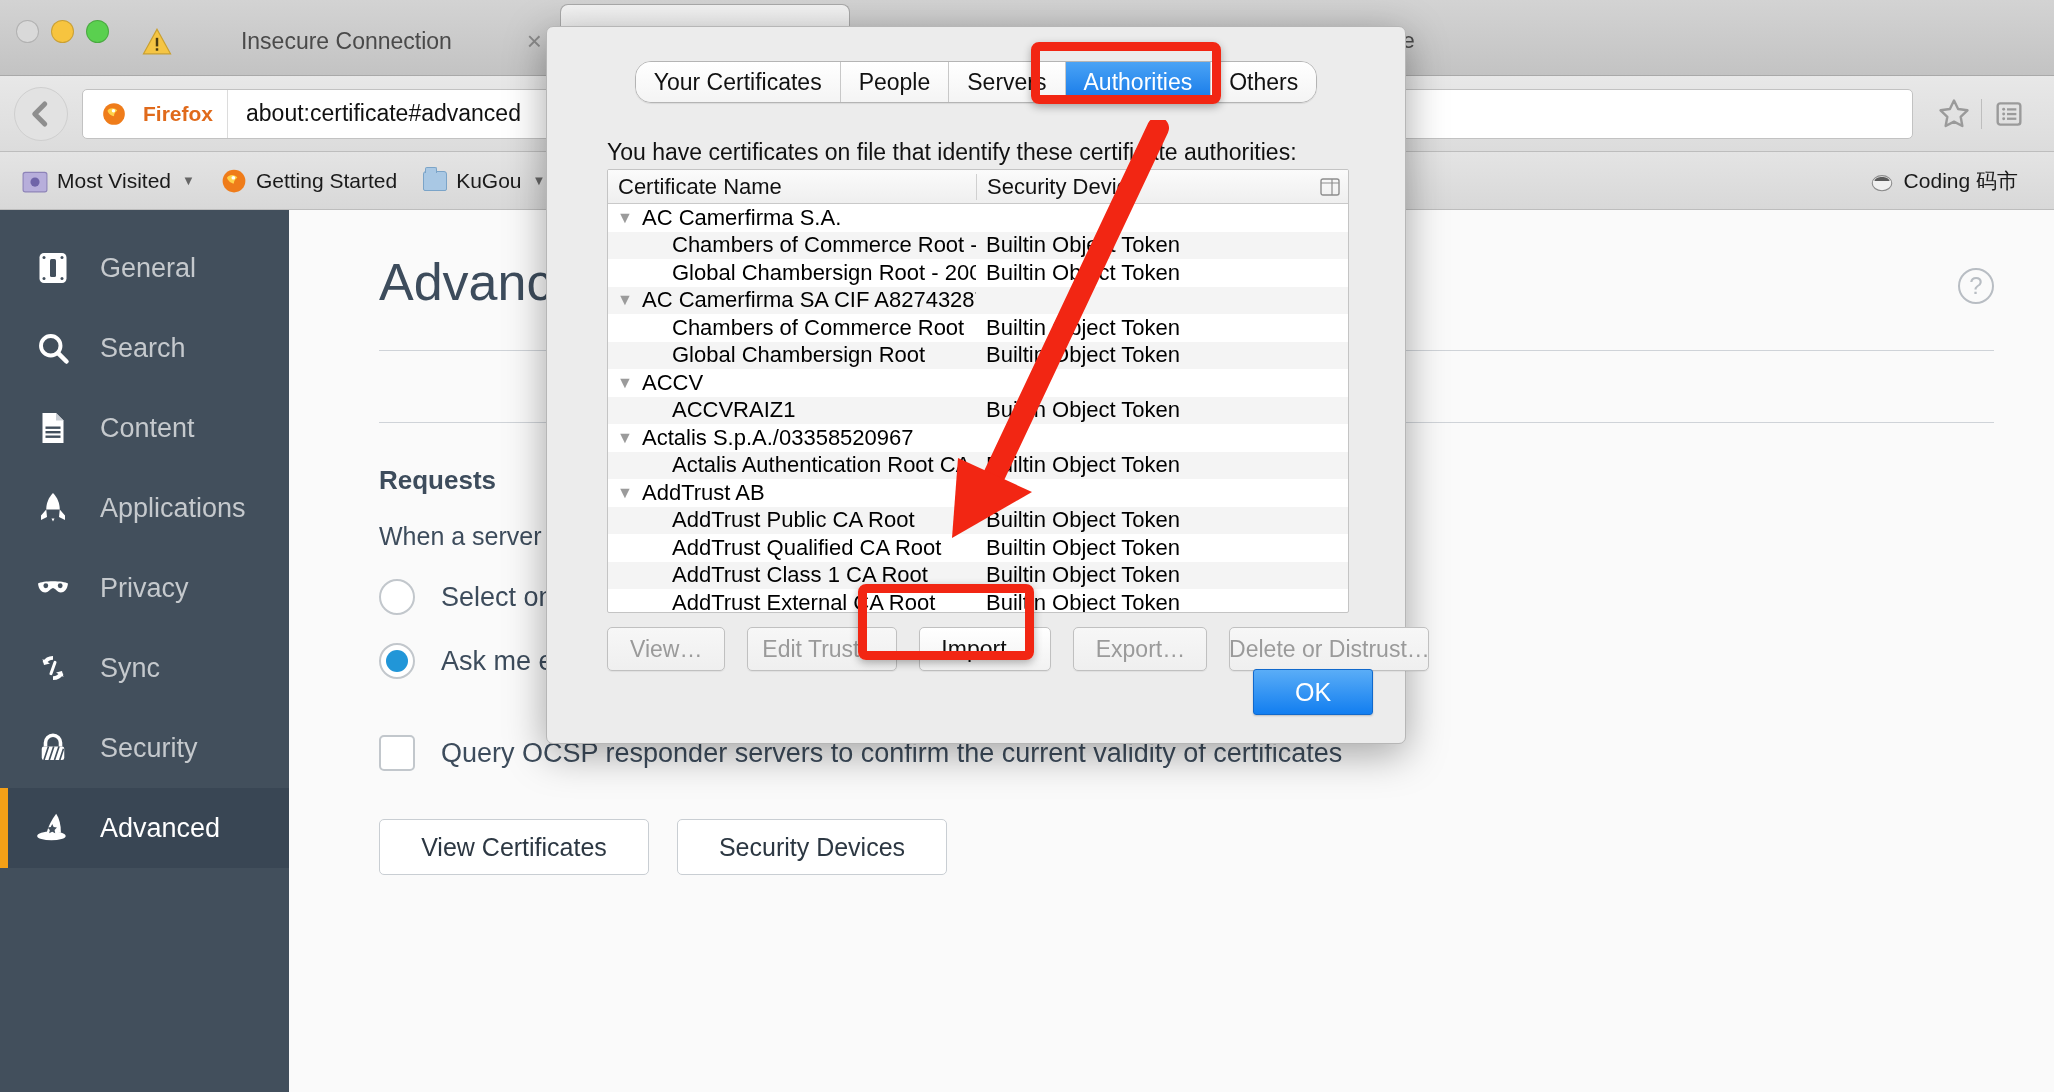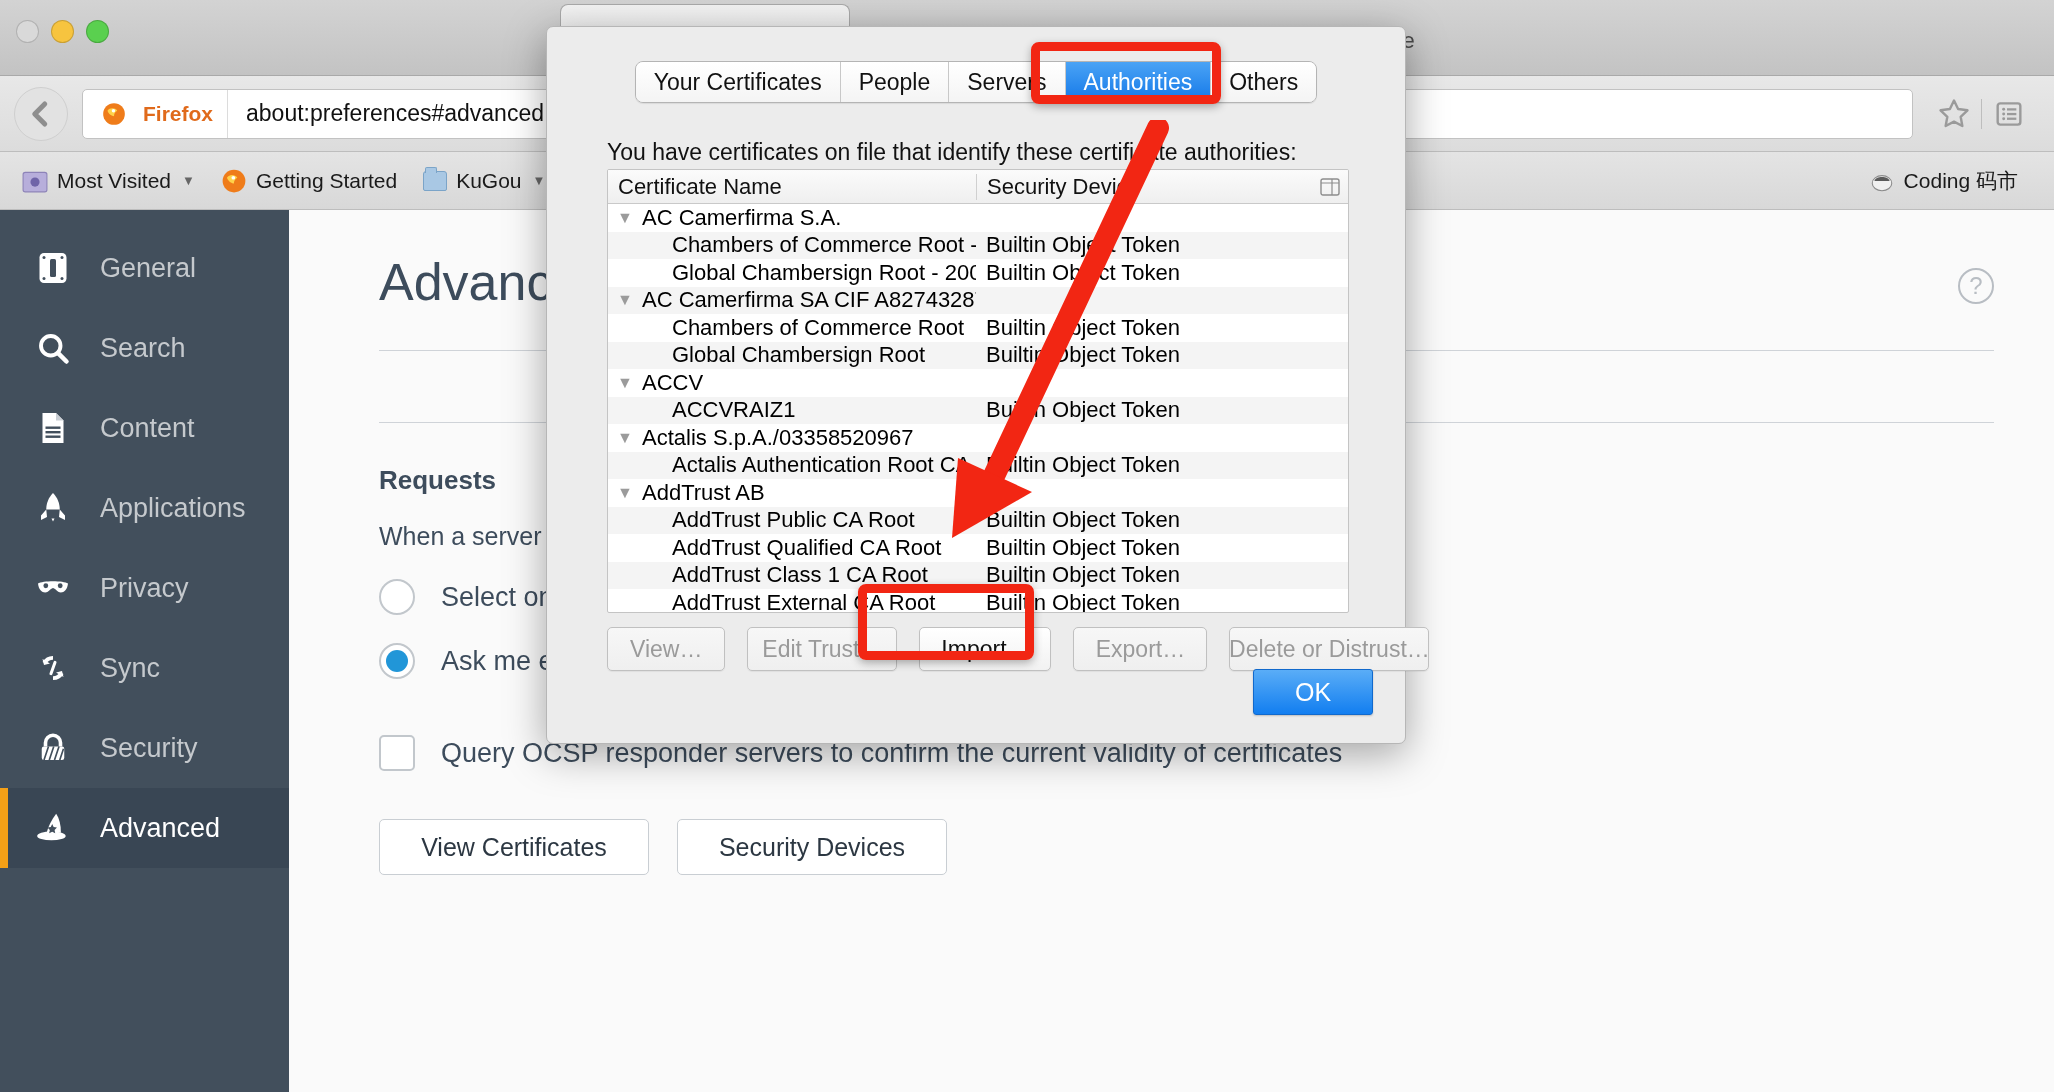--- a/index.html
+++ b/index.html
@@ -140,21 +140,21 @@
   .cert-dialog {
     position: absolute; left: 546px; top: 26px; width: 860px; height: 718px;
     background: #ececec; border: 1px solid #b6b6b6; border-radius: 7px;
     box-shadow: 0 10px 40px rgba(0,0,0,.35);
   }
   .cert-tabs {
     position: absolute; left: 0; top: 34px; width: 100%;
     display: flex; justify-content: center;
   }
   .seg {
-    display: flex; border: 1px solid #b4b4b4; border-radius: 8px; overflow: hidden;
+    display: flex; border: 1px solid #b4b4b4; border-radius: 16px; overflow: hidden;
     box-shadow: 0 1px 1px rgba(0,0,0,.08);
   }
   .seg-item {
     background: linear-gradient(#ffffff, #f4f4f4);
     padding: 0 18px; height: 40px; display: flex; align-items: center;
     font-size: 23px; color: #111; border-right: 1px solid #c8c8c8; white-space: nowrap;
   }
   .seg-item:last-child { border-right: none; }
   .seg-item.active { background: linear-gradient(#4aa3f5, #1478e8); color: #fff; }
 
@@ -211,20 +211,29 @@
 
 <div id="root">
 
   <div class="chrome-tabbar">
     <div class="traffic">
       <div class="dot red"></div>
       <div class="dot yellow"></div>
       <div class="dot green"></div>
     </div>
 
+    <div class="tab-inactive">
+      <svg class="warn-icon" viewBox="0 0 24 22">
+        <path d="M12 1 L23 21 L1 21 Z" fill="#f5c544" stroke="#caa02e" stroke-width="1"></path>
+        <rect x="11" y="8" width="2" height="7" fill="#4a3b10"></rect>
+        <rect x="11" y="16.5" width="2" height="2" fill="#4a3b10"></rect>
+      </svg>
+      <span class="tab-title">Insecure Connection</span>
+      <span class="tab-close">×</span>
+    </div>
 
     <div class="tab-active">
       <svg class="gear-icon" viewBox="0 0 24 24">
         <path fill="#565656" d="M12 8.5a3.5 3.5 0 1 0 0 7 3.5 3.5 0 0 0 0-7zm9.3 4.7l-1.9-.3a7.6 7.6 0 0 0-.6-1.5l1.2-1.5-1.9-1.9-1.5 1.2a7.6 7.6 0 0 0-1.5-.6L14.8 6h-2.7l-.3 1.9c-.5.1-1 .3-1.5.6L8.8 7.3 6.9 9.2l1.2 1.5c-.3.5-.5 1-.6 1.5l-1.9.3v2.7l1.9.3c.1.5.3 1 .6 1.5l-1.2 1.5 1.9 1.9 1.5-1.2c.5.3 1 .5 1.5.6l.3 1.9h2.7l.3-1.9c.5-.1 1-.3 1.5-.6l1.5 1.2 1.9-1.9-1.2-1.5c.3-.5.5-1 .6-1.5l1.9-.3z"></path>
       </svg>
     </div>
 
     <div class="tab-active2">
       <span>Preferences</span>
     </div>
@@ -241,21 +250,21 @@
     </div>
     <div class="urlbar">
       <div class="url-brand">
         <svg width="26" height="26" viewBox="0 0 24 24">
           <circle cx="12" cy="12" r="10" fill="#ef7c1a"></circle>
           <path d="M6 9c2-3 7-3 9 0-2 1-3 3-3 5-2 0-5-2-6-5z" fill="#ffd24a"></path>
           <circle cx="11.5" cy="9" r="1.6" fill="#fff"></circle>
         </svg>
         <span>Firefox</span>
       </div>
-      <div class="url-text">about:preferences#advanced</div>
+      <div class="url-text">about:certificate#advanced</div>
     </div>
     <div class="navicons">
       <div class="navicon">
         <svg width="34" height="34" viewBox="0 0 24 24">
           <path d="M12 2.5l2.9 6 6.6.9-4.8 4.6 1.2 6.5-5.9-3.1-5.9 3.1 1.2-6.5L2.5 9.4l6.6-.9z" fill="none" stroke="#9a9a9a" stroke-width="1.7" stroke-linejoin="round"></path>
         </svg>
       </div>
       <div class="navsep"></div>
       <div class="navicon">
         <svg width="32" height="32" viewBox="0 0 24 24">

